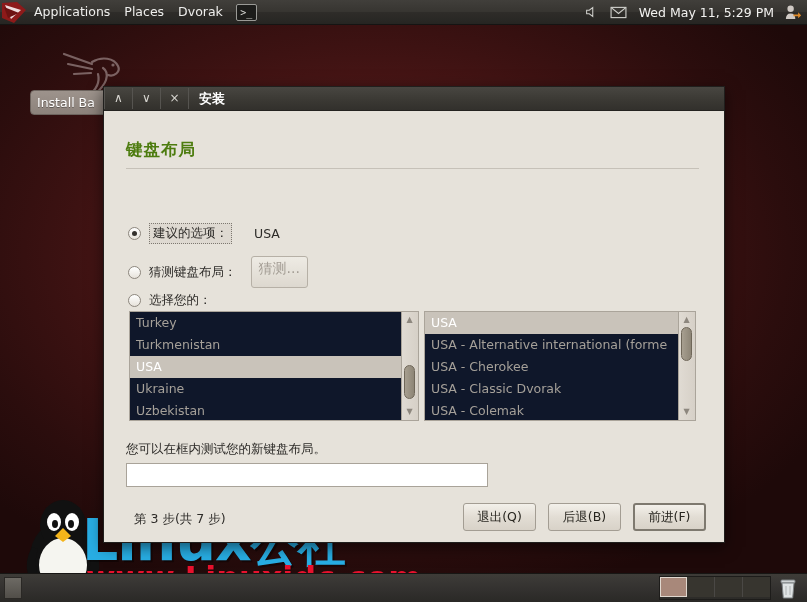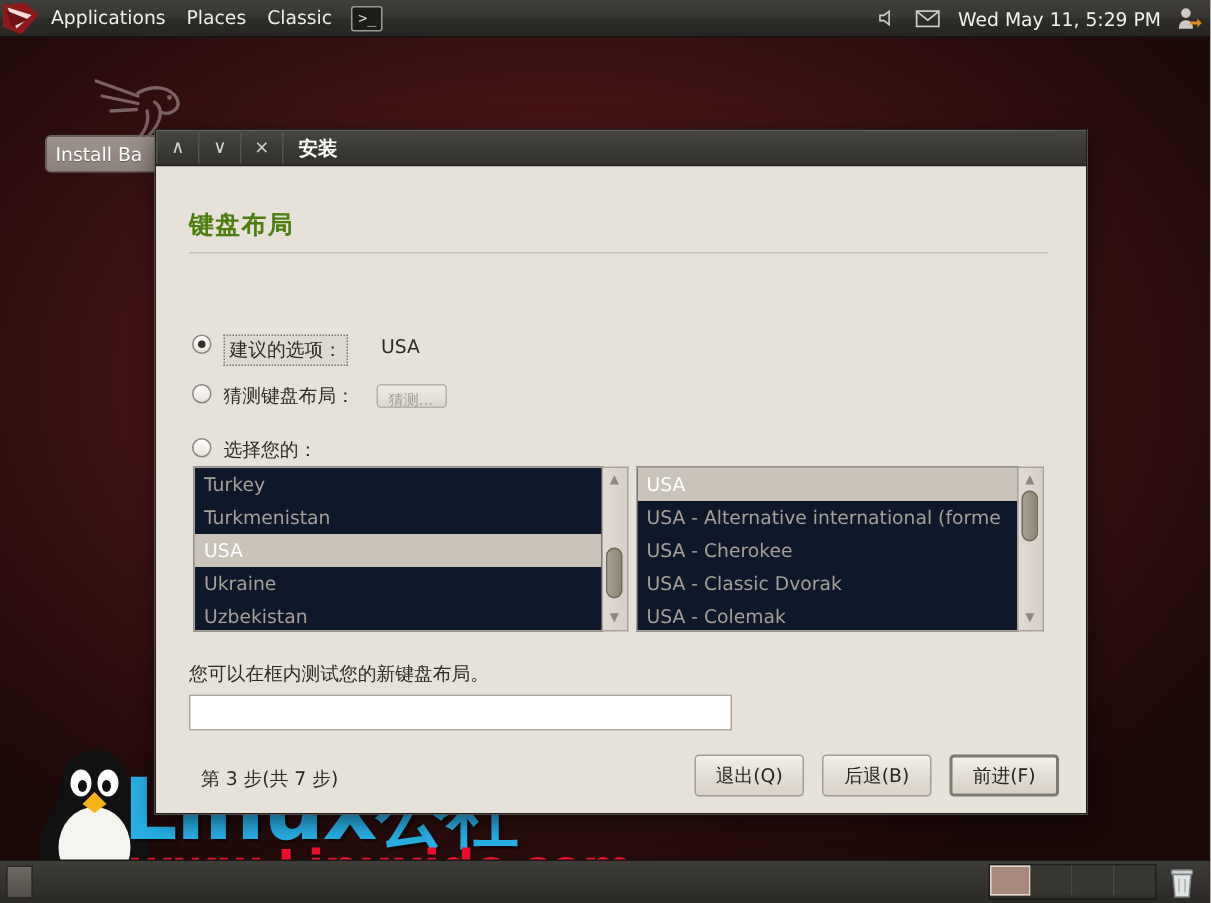--- a/index.html
+++ b/index.html
@@ -168,21 +168,21 @@
   .hr {
     position: absolute; left: 22px; top: 57px;
     width: 573px; height: 1px;
     background: #c6c1b8;
   }
   .subtext {
     position: absolute; left: 22px; top: 65px;
     font-size: 12.5px; color: #35332f;
   }
 
-  .radio-row { position: absolute; display: flex; }
+  .radio-row { position: absolute; display: flex; align-items: center; }
   .radio {
     width: 13px; height: 13px; border-radius: 50%;
     border: 1px solid #8d877e;
     background: linear-gradient(180deg,#ffffff,#e7e3db);
     box-sizing: border-box;
     position: relative;
     flex: none;
   }
   .radio.checked::after {
     content: ""; position: absolute;
@@ -196,26 +196,26 @@
   .radio-label.focused {
     border: 1px dotted #7d7870;
     padding: 1px 3px;
     background: #ded9d1;
   }
   .val-text {
     margin-left: 22px; font-size: 12.5px; color: #2d2b28;
   }
   .guess-btn {
     margin-left: 14px;
-    min-width: 47px; height: 16px;
+    min-width: 47px; height: 32px;
     background: linear-gradient(180deg,#eeebe4 0%, #ddd8cf 100%);
     border: 1px solid #b6b0a6;
     border-radius: 3px;
     color: #a39d94;
-    font-size: 10px;
+    font-size: 14px;
     line-height: 22px;
     text-align: center;
     padding: 0 7px;
     box-sizing: border-box;
   }
 
   
   .listwrap { position: absolute; display: flex; }
   .listbox {
     background: #0f172a;
@@ -342,21 +342,21 @@
   <div id="top-panel">
     <div class="menu-logo">
       <svg viewBox="0 0 26 23" width="26" height="23">
         <path d="M1 2 L16 1 L25 9 L13 22 L1 17 Z" fill="#8d1a1a"></path>
         <path d="M4 4 L20 9 L10 18 Z" fill="#ffffff" opacity=".85"></path>
         <path d="M3 6 L18 12 L7 17 Z" fill="#6d1212"></path>
       </svg>
     </div>
     <div class="menu-item">Applications</div>
     <div class="menu-item">Places</div>
-    <div class="menu-item">Classic</div>
+    <div class="menu-item">Dvorak</div>
     <div class="term-launcher">&gt;_</div>
 
     <div class="panel-spacer"></div>
 
     <div class="tray-icon">
       <svg viewBox="0 0 16 16" width="14" height="14">
         <path d="M3 6 H6 L10 3 V13 L6 10 H3 Z" fill="none" stroke="#cfcfcb" stroke-width="1.2"></path>
       </svg>
     </div>
     <div class="tray-icon">

